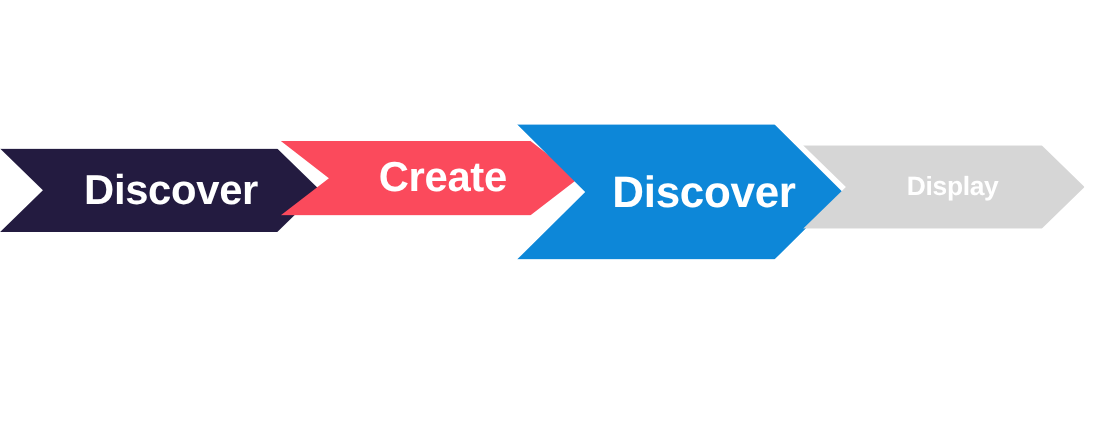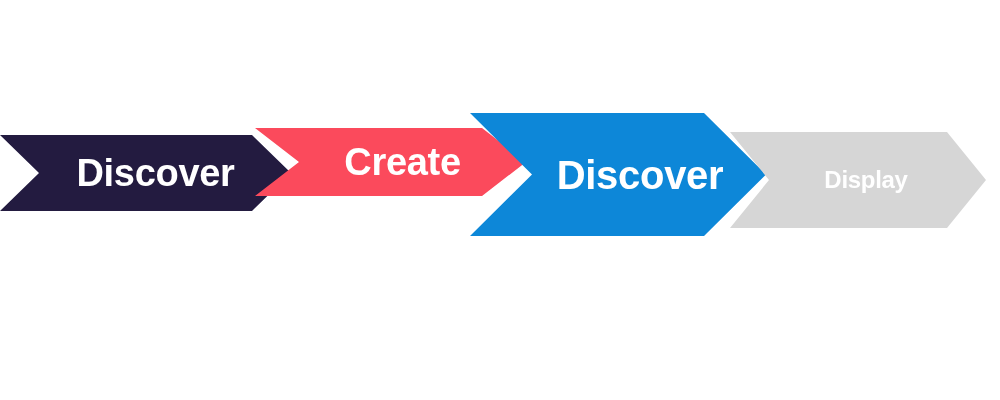--- a/index.html
+++ b/index.html
@@ -82,21 +82,21 @@
   .step-configure .chevron-label {
     font-size: 40px;
     transform: translateX(22px);
   }
 
   
   .step-display {
     left: 730px;
     top: 132px;
     width: 256px;
-    height: 96px;
+    height: 76px;
     background: #d6d6d6;
     clip-path: polygon(0 0, 217px 0, 100% 50%, 217px 100%, 0 100%, 39px 50%);
   }
   .step-display .chevron-label {
     font-size: 24px;
     transform: translateX(8px);
   }
 </style>
 </head>
 <body>

